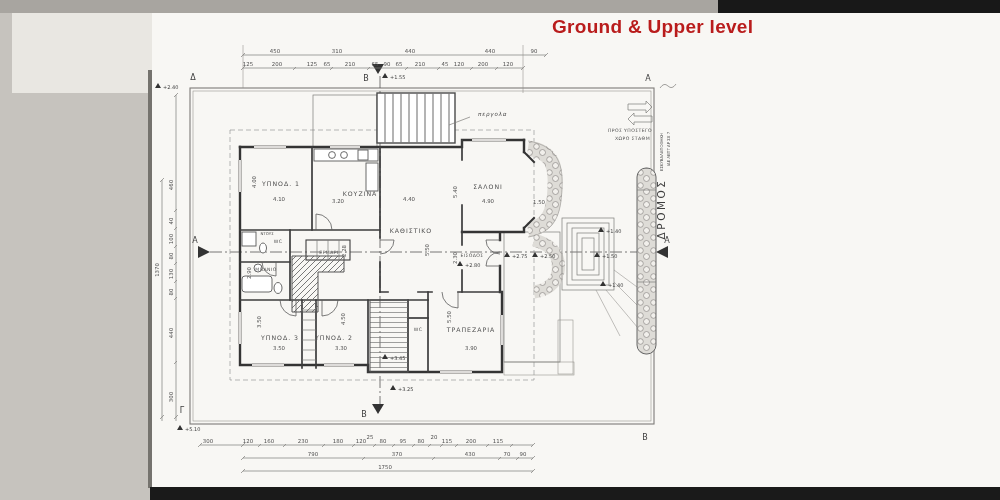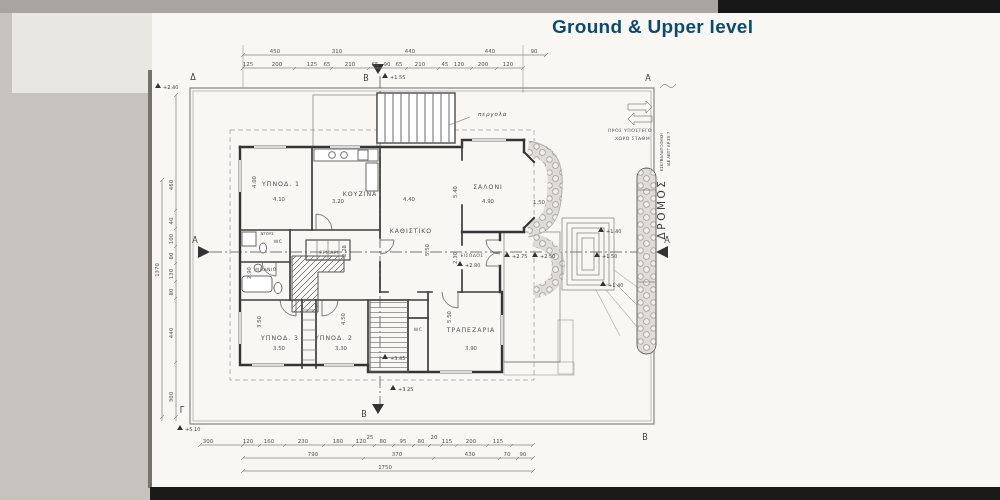--- a/index.html
+++ b/index.html
@@ -4,21 +4,21 @@
 <style>
   html,body{margin:0;padding:0;}
   .page{position:relative;width:1000px;height:500px;background:#c6c3be;overflow:hidden;
         font-family:"Liberation Sans",sans-serif;}
   .scan-top-strip{position:absolute;left:0;top:0;width:720px;height:13px;background:#a8a5a0;}
   .scan-top-bar{position:absolute;left:718px;top:0;width:282px;height:13px;background:#181818;}
   .sheet{position:absolute;left:150px;top:13px;width:850px;height:475px;background:#f8f7f4;}
   .sheet-top{position:absolute;left:12px;top:13px;width:140px;height:80px;background:#e9e7e2;}
   .sheet-edge{position:absolute;left:148px;top:70px;width:4px;height:418px;background:#75736e;}
   .scan-bottom-bar{position:absolute;left:150px;top:487px;width:850px;height:13px;background:#1a1a1a;}
-  .title{position:absolute;left:552px;top:16px;font-size:19px;font-weight:700;color:#0c4a6e;
+  .title{position:absolute;left:552px;top:16px;font-size:19px;font-weight:700;color:#b91c1c;
          letter-spacing:.3px;}
   svg{position:absolute;left:0;top:0;}
   svg text{font-family:"DejaVu Sans",sans-serif;fill:#4e4e4e;}
   .rl{font-size:6.2px;letter-spacing:1px;}
   .dim{font-size:5.4px;}
   .t4{font-size:4.6px;letter-spacing:.4px;}
   .t3{font-size:3.9px;}
   .cor{font-size:8px;fill:#3c3c3c;}
   .lvl{font-size:5px;fill:#3f3f3f;}
   .t9{font-size:10.5px;letter-spacing:2.5px;fill:#3e3e3e;}

